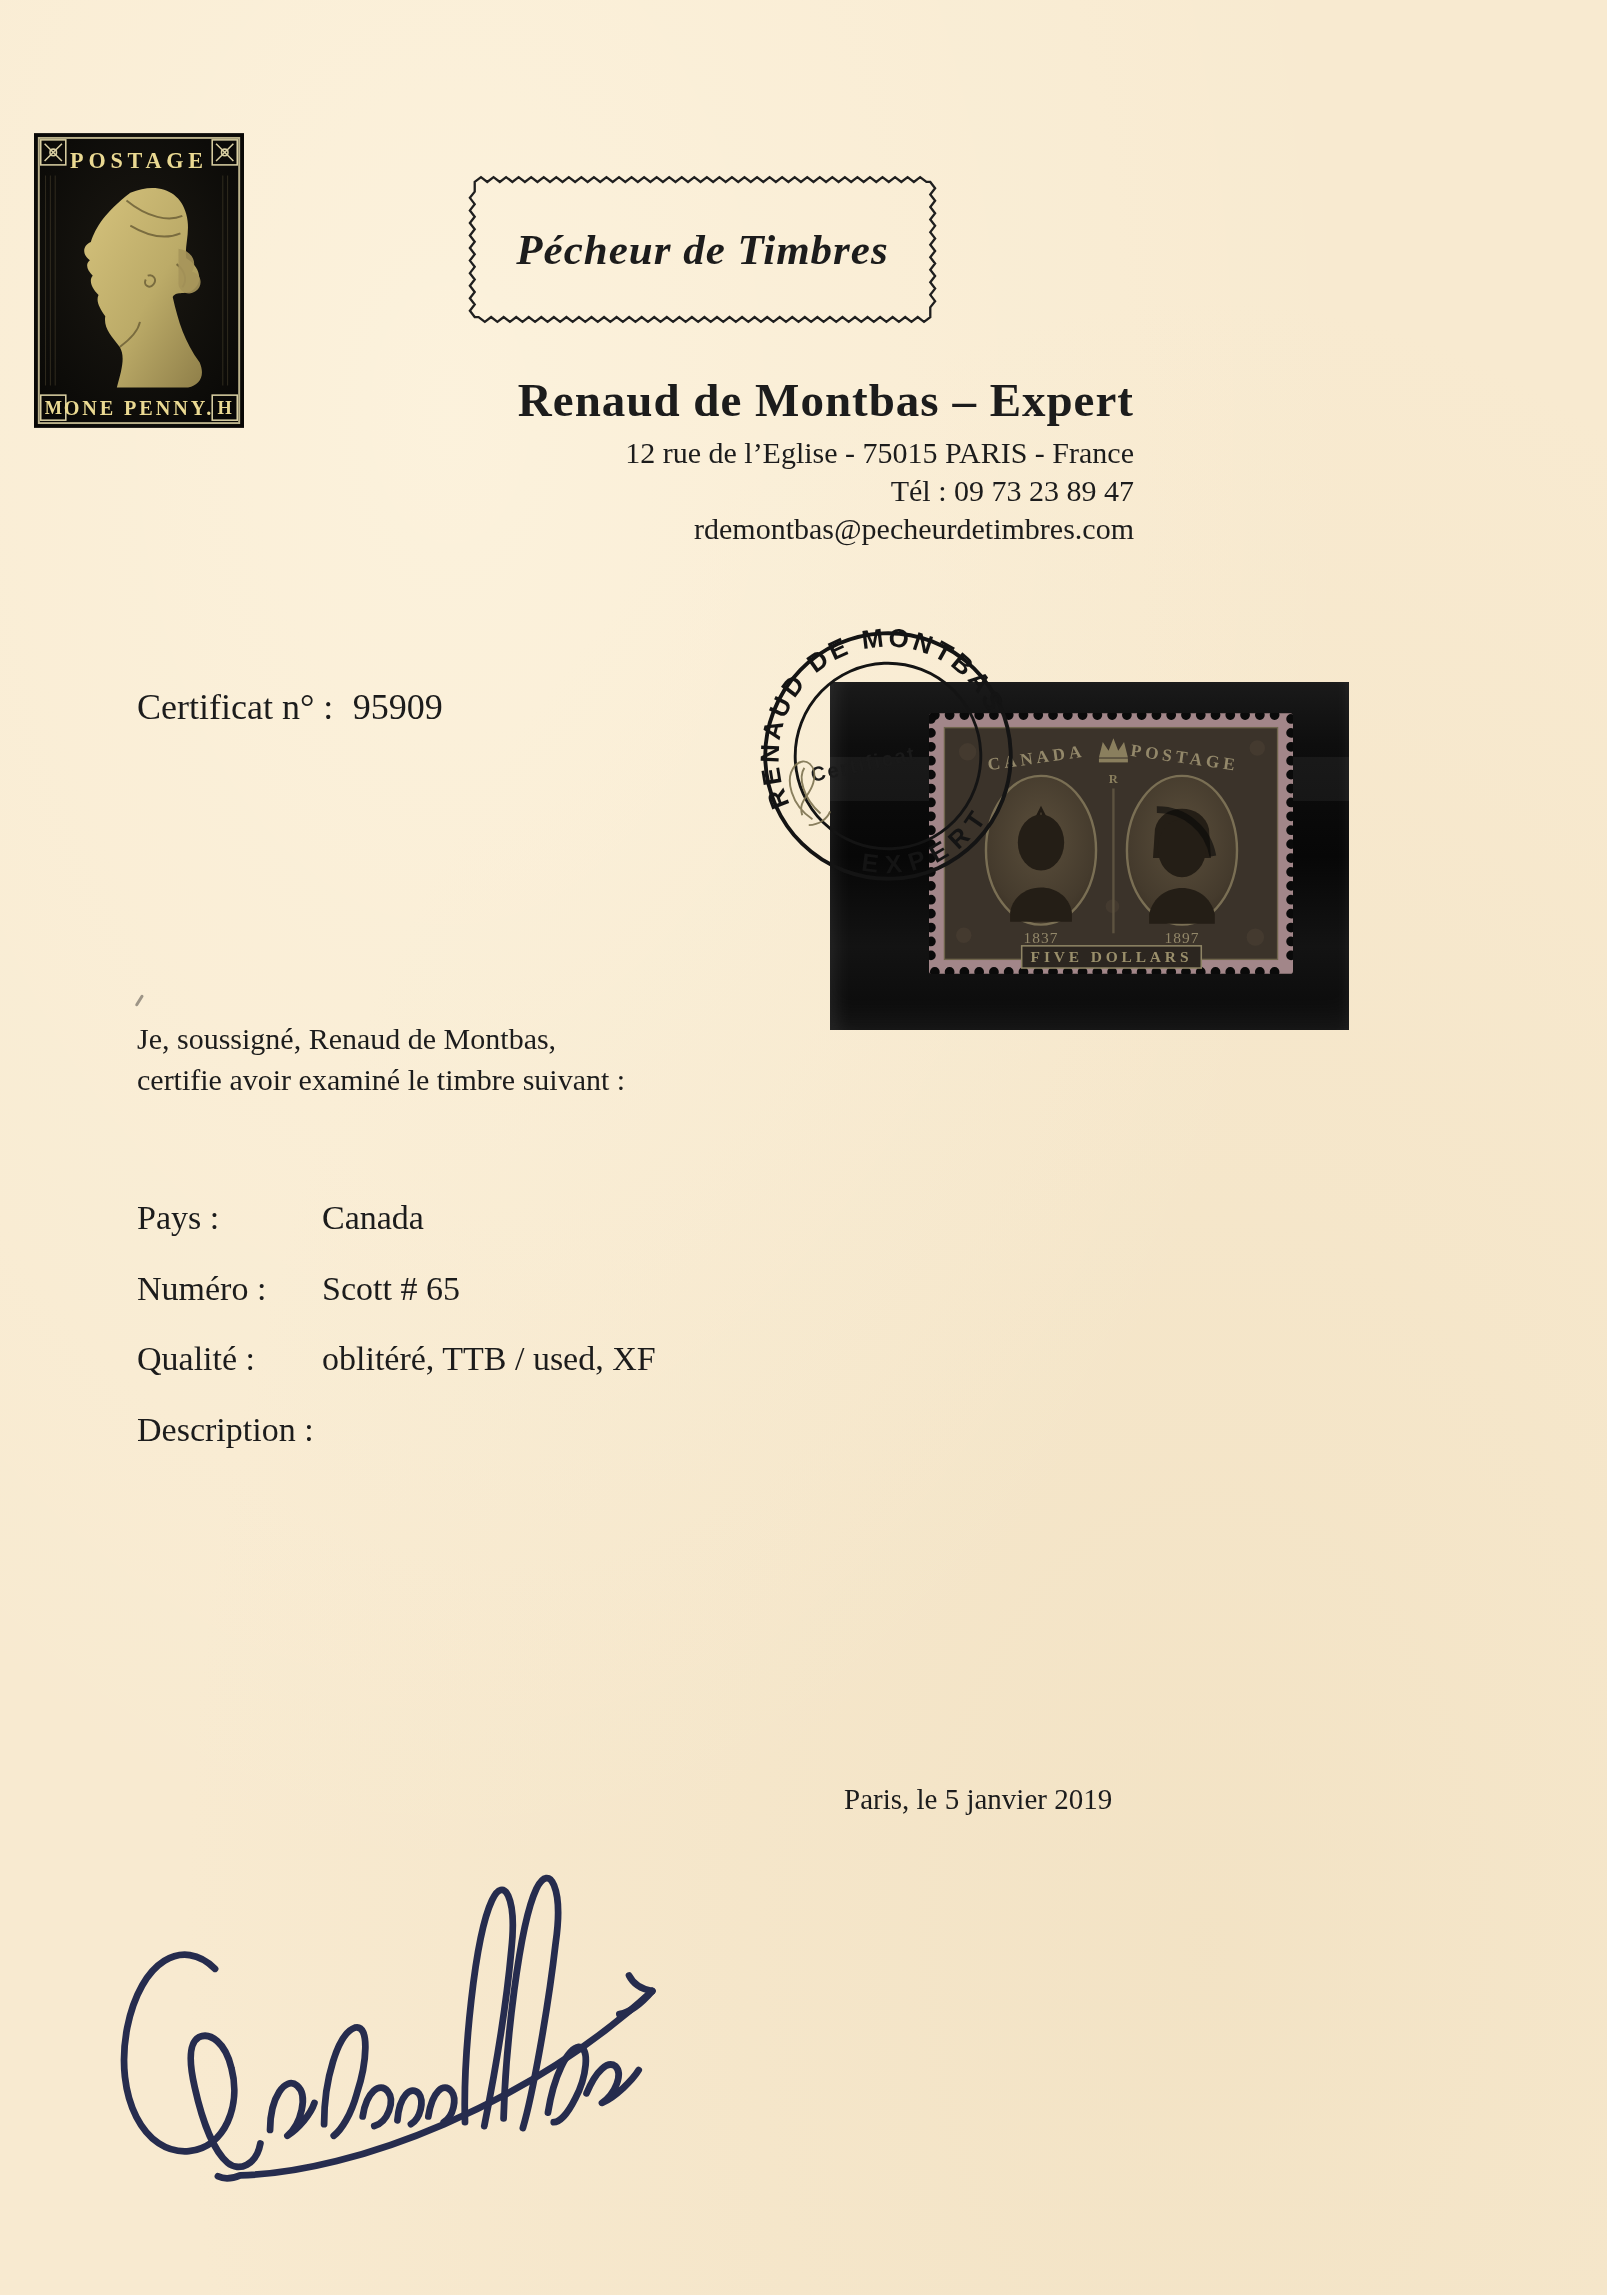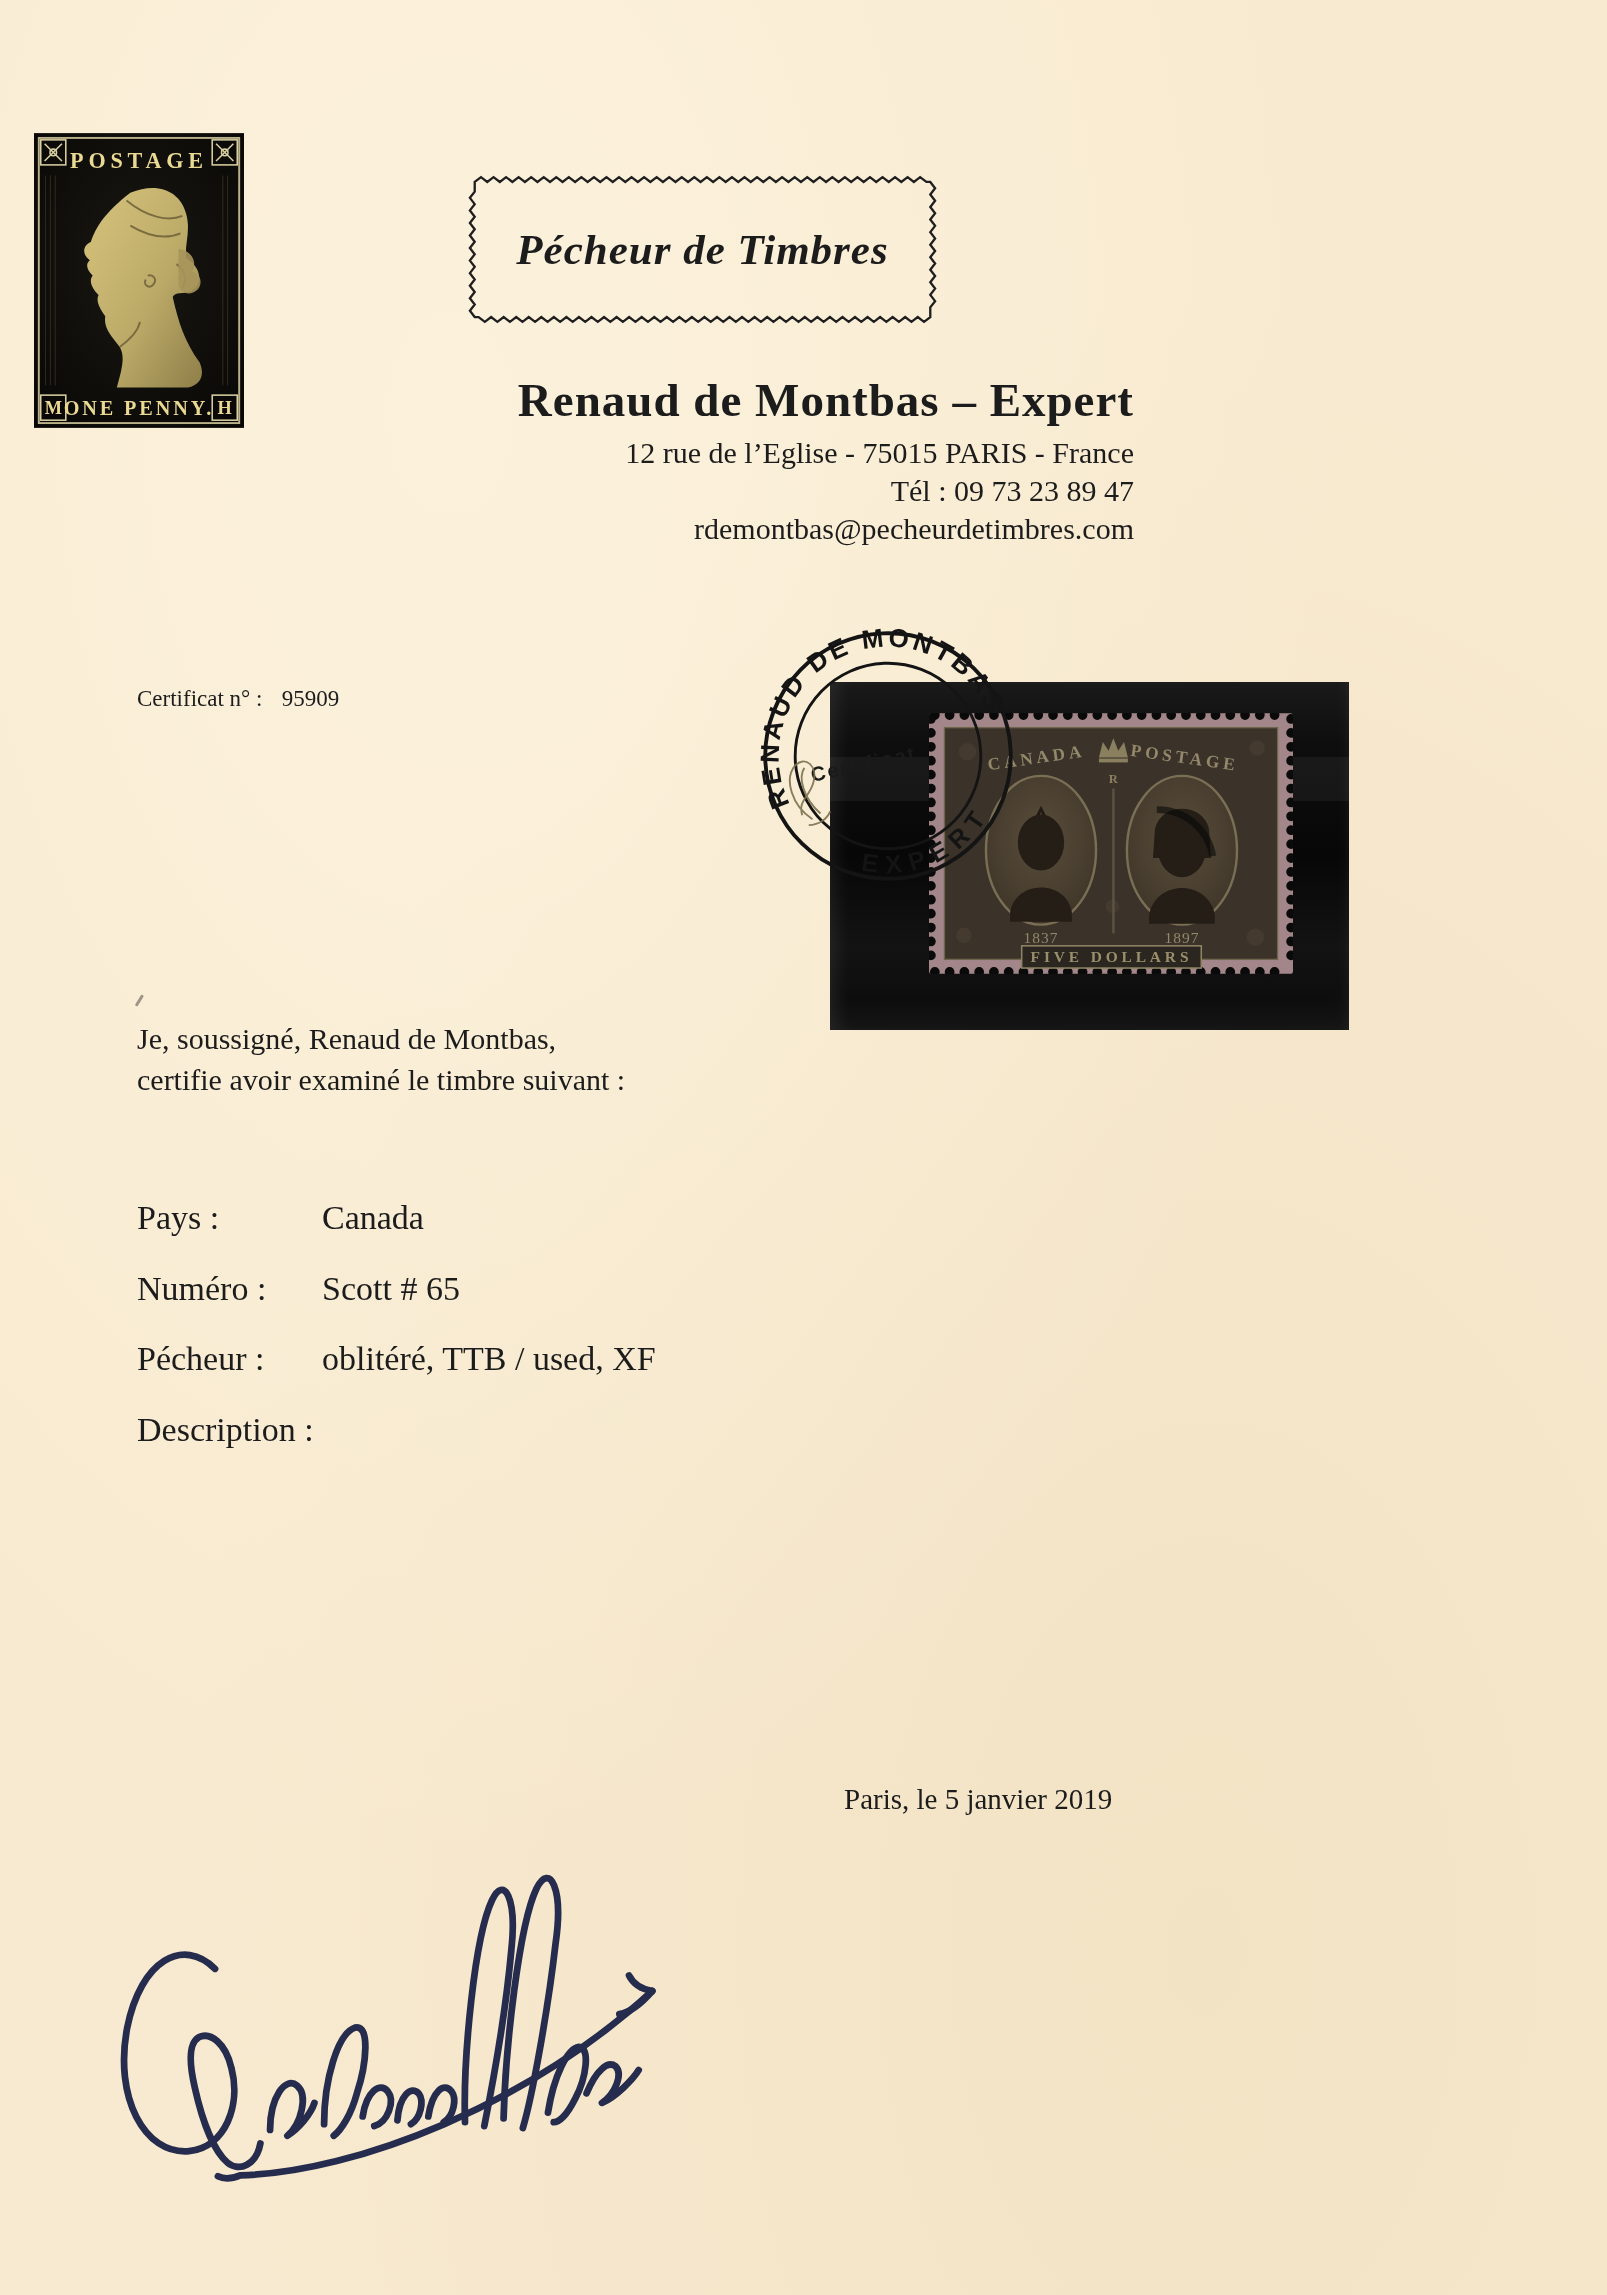--- a/index.html
+++ b/index.html
@@ -15,21 +15,21 @@
   .abs{position:absolute;}
 
   
   .brand-box{left:467px; top:174px; width:471px; height:151px; display:flex; align-items:center; justify-content:center;}
   .brand-box svg{position:absolute; inset:0;}
   .brand-text{position:relative; font-size:43px; font-weight:bold; letter-spacing:1px;font-style:italic;}
   .expert-heading{left:265px; top:373px; width:869px; text-align:right; font-size:47px; font-weight:bold; letter-spacing:1px;}
   .address-block{left:265px; top:434px; width:869px; text-align:right; font-size:30px; line-height:38px;}
 
   
-  .cert-line{left:137px; top:686px; font-size:23px;}
+  .cert-line{left:137px; top:686px; font-size:36px;}
   .cert-line .num{margin-left:19.3px;}
 
   
   .photo{
     left:830px; top:682px; width:519px; height:348px;
     background:linear-gradient(180deg,#1a1a1a 0%,#0e0e0e 18%,#070707 50%,#131313 76%,#0a0a0a 100%);
     box-shadow: inset 15.4px 0 19.3px -9.7px rgba(255,255,255,.08),
                 inset -11.6px 0 15.4px -9.7px rgba(255,255,255,.05),
                 inset 0 -25px 33px -15.4px rgba(255,255,255,.07);
   }
@@ -219,21 +219,21 @@
 
   <div class="abs field-row" style="top:1199px;">
     <span>Pays :</span>
     <span class="value">Canada</span>
   </div>
   <div class="abs field-row" style="top:1270px;">
     <span>Numéro :</span>
     <span class="value">Scott # 65</span>
   </div>
   <div class="abs field-row" style="top:1340px;">
-    <span>Pécheur :</span>
+    <span>Qualité :</span>
     <span class="value">oblitéré, TTB / used, XF</span>
   </div>
   <div class="abs field-row" style="top:1411px;">
     <span>Description :</span>
     <span class="value"></span>
   </div>
 
 
   <div class="abs dateline">Paris, le 5 janvier 2019</div>
 

